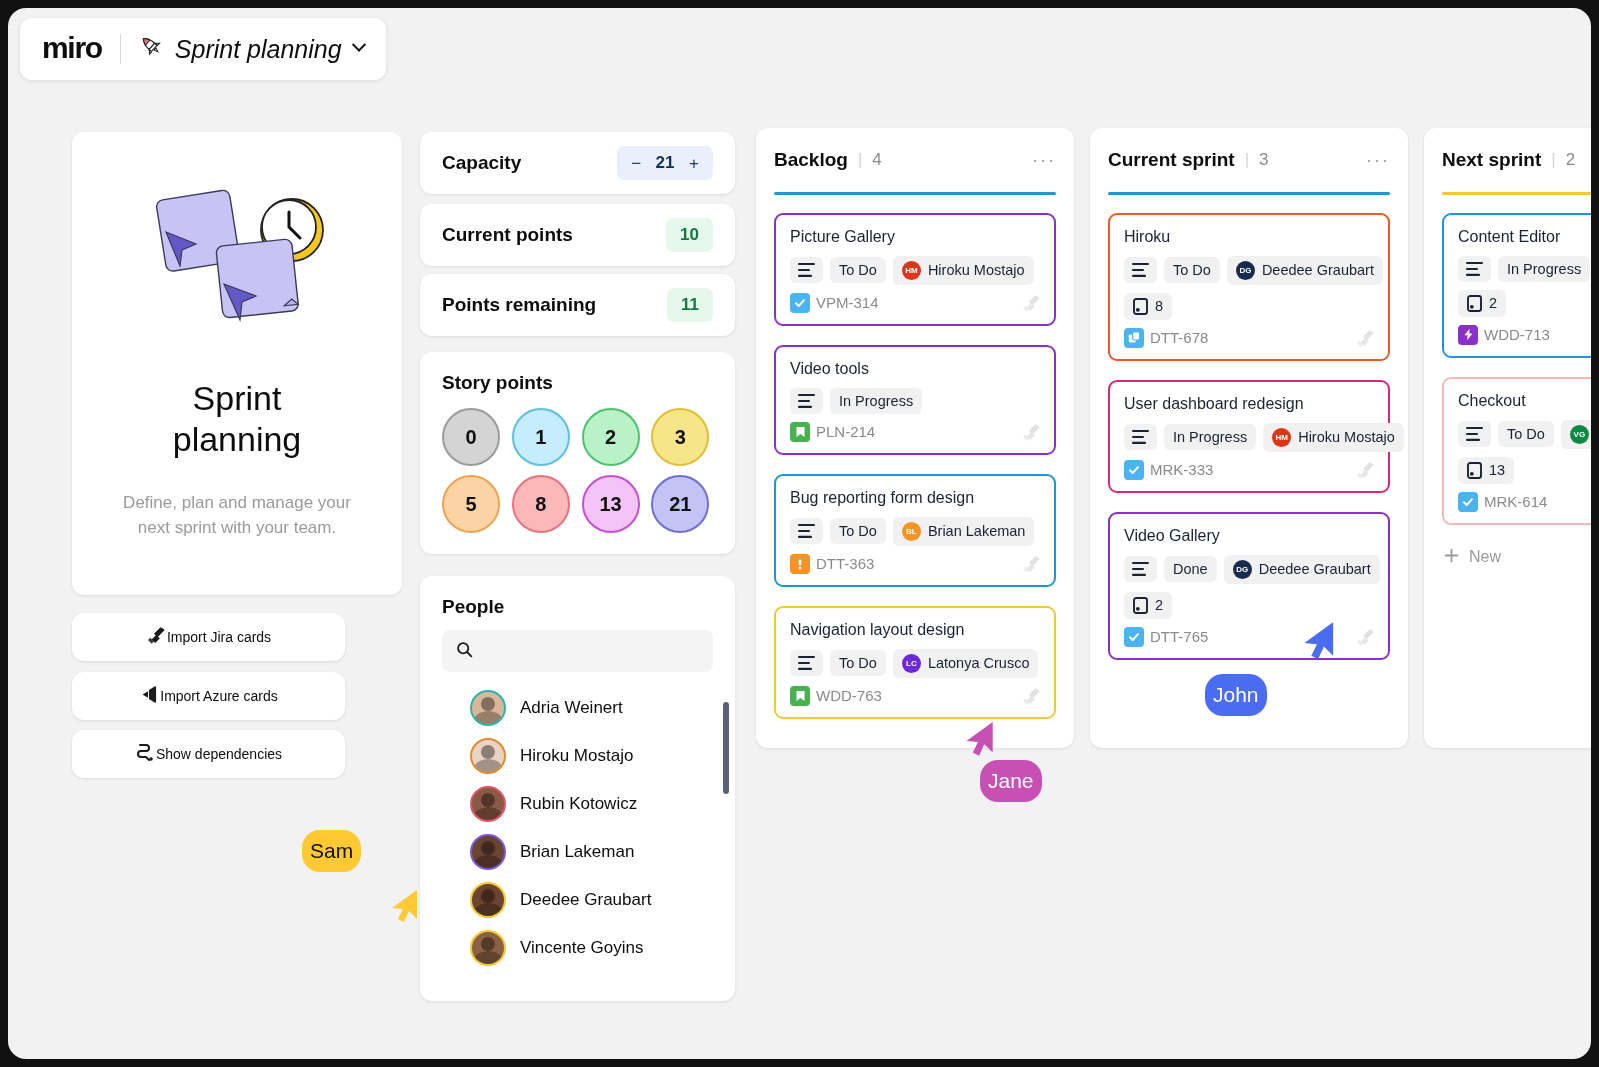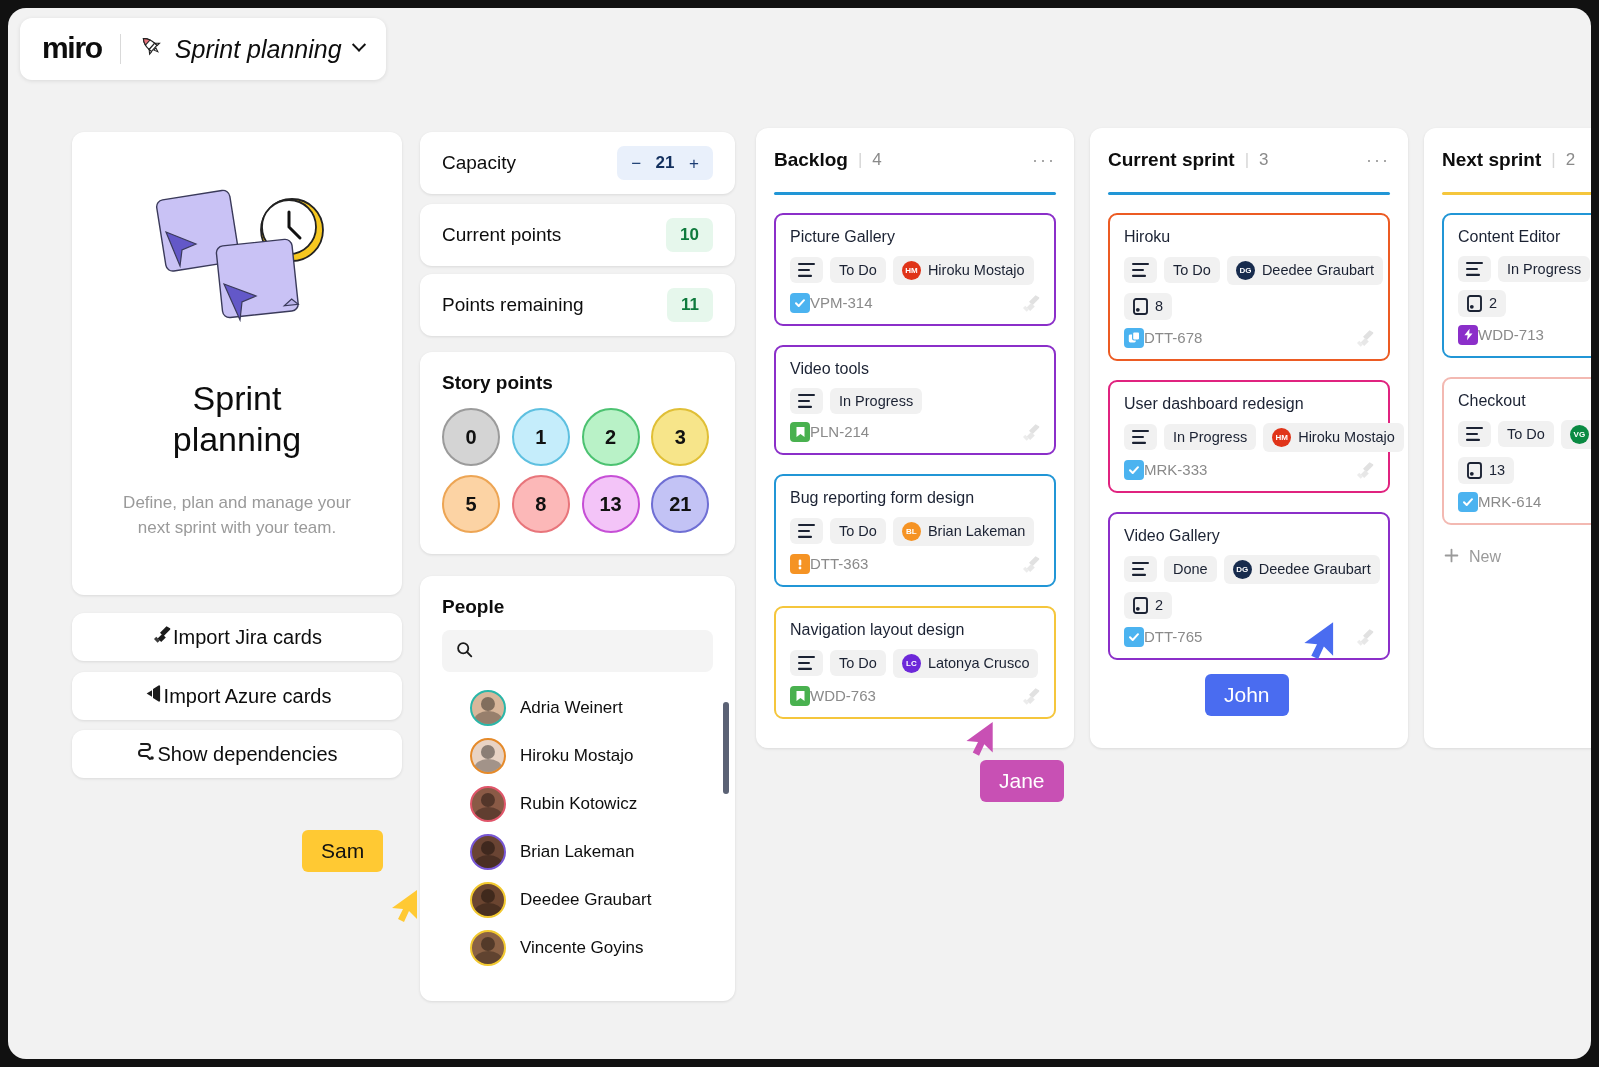--- a/index.html
+++ b/index.html
@@ -78,37 +78,37 @@
     line-height: 1.5;
     text-align: center;
     color: #9a9a9a;
     width: 260px;
   }
 
   
   .actionbtn {
     position: absolute;
     left: 64px;
-    width: 330px; height: 48px;
+    width: 273px; height: 48px;
     display: flex; align-items: center; justify-content: center;
-    font-size: 20px; color: #0d0d0d;
+    font-size: 14px; color: #0d0d0d;
     cursor: pointer;
   }
   .actionbtn svg { flex: none; }
 
   
   .metric {
     position: absolute;
     left: 412px;
     width: 315px; height: 62px;
     display: flex; align-items: center;
     padding: 0 22px;
     justify-content: space-between;
   }
-  .metric-label { font-size: 19px; font-weight: 400; color: #0d0d0d; }
+  .metric-label { font-size: 19px; font-weight: 700; color: #0d0d0d; }
   .stepper {
     display: flex; align-items: center; gap: 14px;
     background: #e9f0fb; border-radius: 7px;
     padding: 7px 14px;
   }
   .stepper .op { font-size: 17px; color: #1b3c72; cursor: pointer; line-height: 1; }
   .stepper .val { font-size: 17px; font-weight: 700; color: #13305e; min-width: 20px; text-align: center; }
   .greenbadge {
     background: #e6f7ec; color: #0f7a3d;
     font-size: 17px; font-weight: 700;
@@ -216,40 +216,40 @@
     font-size: 14.5px; color: #1b2233;
     white-space: nowrap;
   }
   .chip.icononly { padding: 6px 8px; }
   .miniav {
     width: 19px; height: 19px; border-radius: 50%;
     display: flex; align-items: center; justify-content: center;
     font-size: 8px; font-weight: 700; color: #fff;
     flex: none;
   }
-  .idrow { display: flex; align-items: center; gap: 0; margin-top: 4px; }
+  .idrow { display: flex; align-items: center; gap: 6px; margin-top: 4px; }
   .idicon {
     width: 20px; height: 20px; border-radius: 4px;
     display: flex; align-items: center; justify-content: center;
     flex: none;
   }
   .idtext { font-size: 15px; color: #8a8a8a; }
   .jira-wm { position: absolute; right: 12px; bottom: 10px; opacity: .35; }
   .newbtn {
     display: flex; align-items: center; gap: 10px;
     color: #9a9a9a; font-size: 16px;
     padding: 4px 2px 14px 2px; cursor: pointer;
   }
 
   
   .cursor-wrap { position: absolute; }
   .cursor-name {
     position: absolute;
-    border-radius: 6px;
-    padding: 9px 19px;
+    border-radius: 18px;
+    padding: 9px 8px;
     font-size: 21px;
     white-space: nowrap;
   }
 </style>
 </head>
 <body>
 
 <div class="screen">
 
   <div class="topbar">

